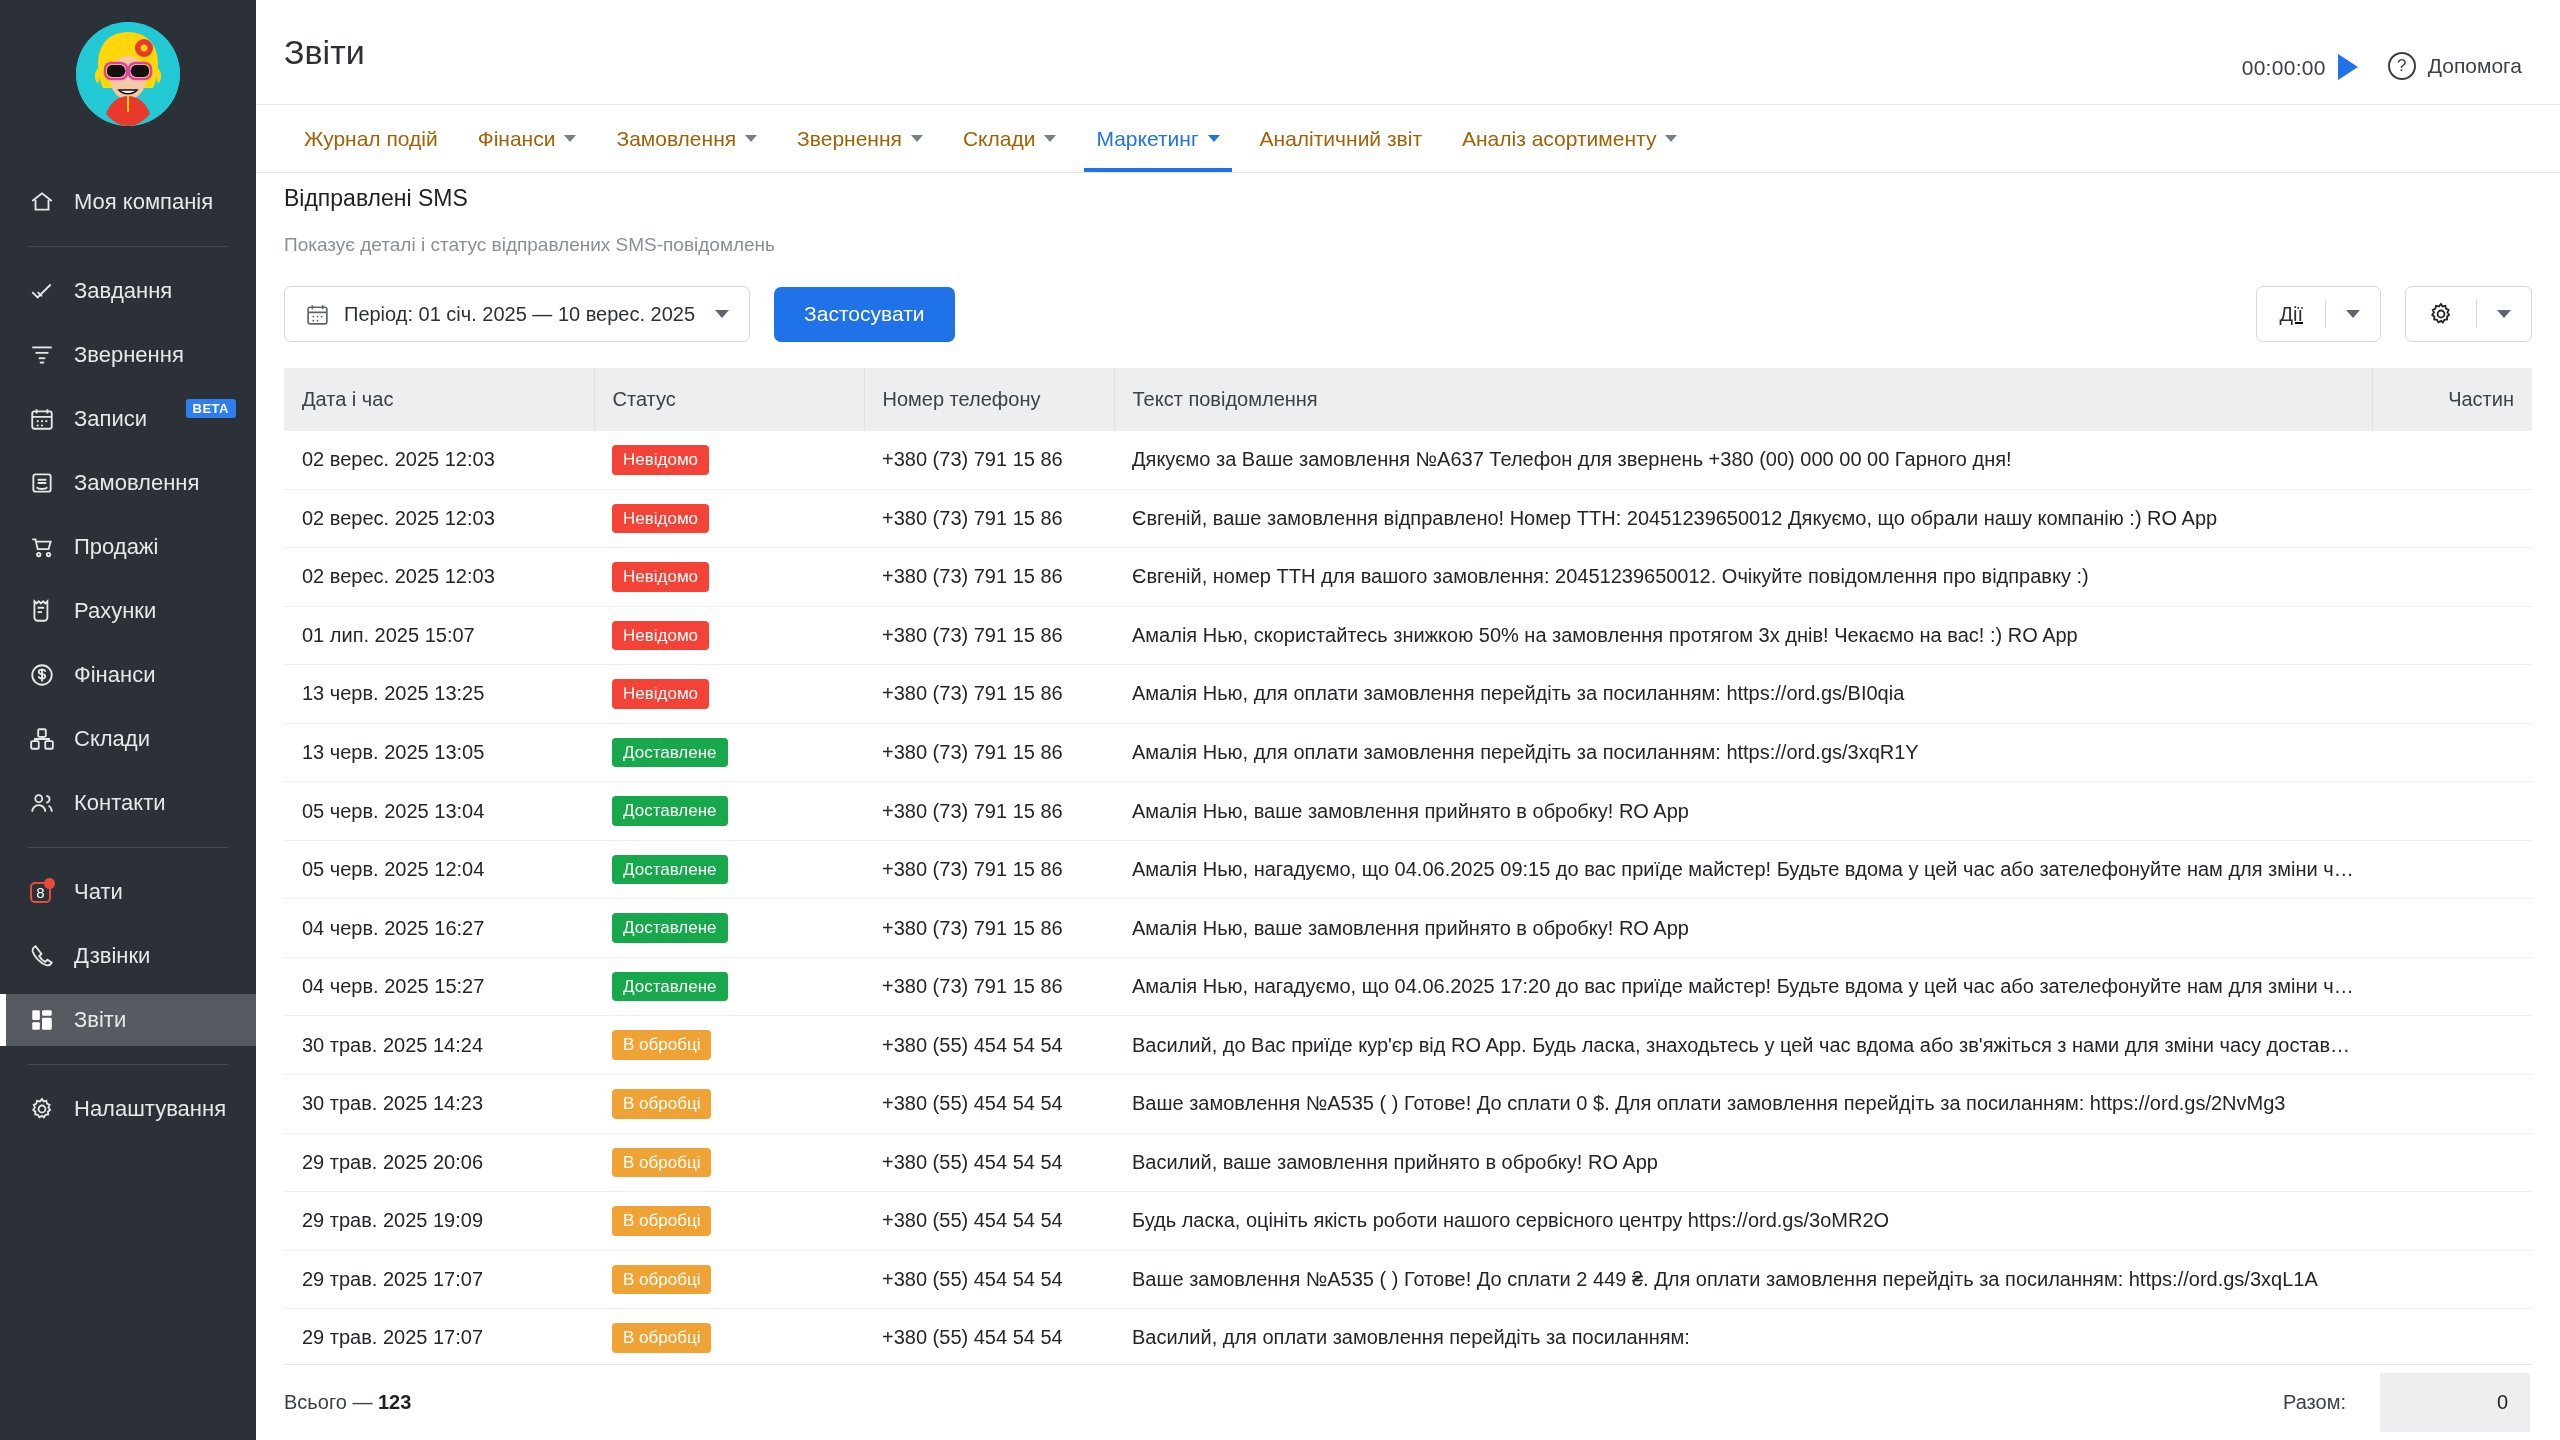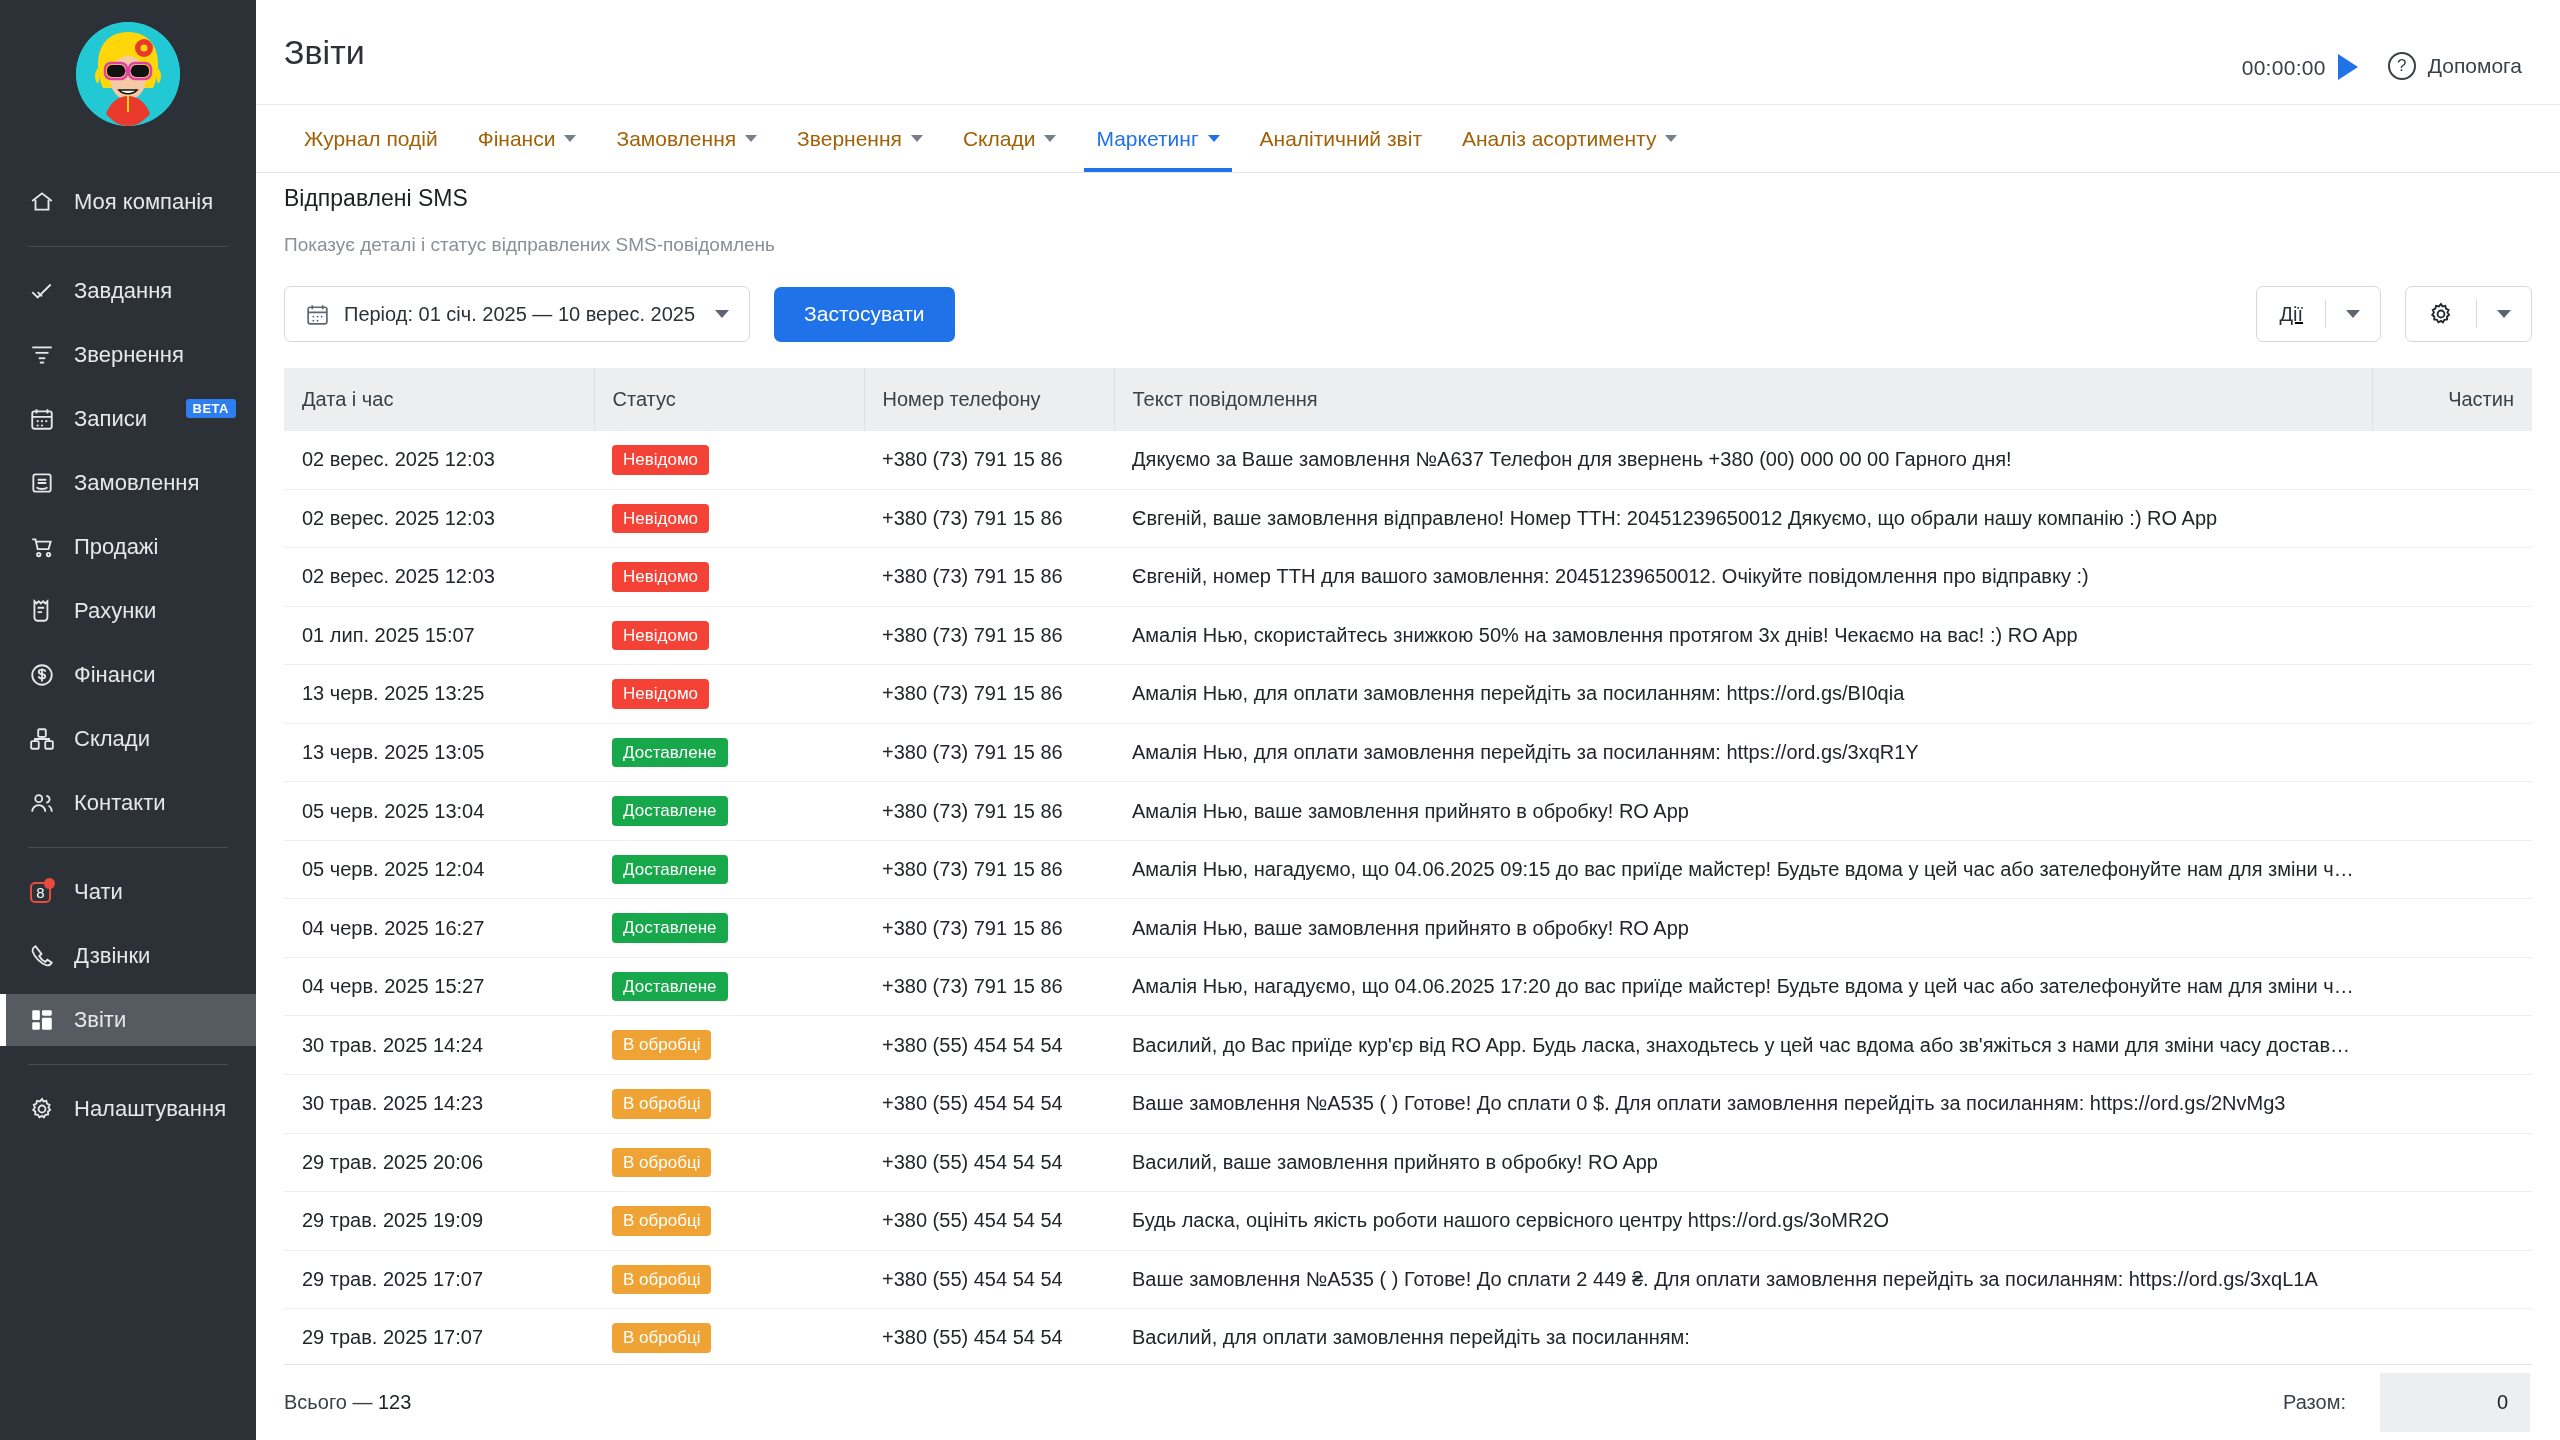--- a/index.html
+++ b/index.html
@@ -139,21 +139,21 @@
   .badge {
     display: inline-block; padding: 5px 11px; border-radius: 4px;
     font-size: 17px; color: #fff; line-height: 1.15;
   }
 
   .footer {
     flex: 0 0 76px; display: flex; align-items: center;
     border-top: 1px solid #e3e6ea; font-size: 20px; color: #22262b; padding-right: 2px;
   }
   .footer .total { color: #3a4048; }
-  .footer .total b { font-weight: normal; color: #1d2126; }
+  .footer .total b { font-weight: bold; color: #1d2126; }
   .footer-right { margin-left: auto; display: flex; align-items: center; gap: 12px; }
   .footer-right .lbl { font-size: 20px; color: #3a4048; padding-right: 22px; }
   .footer-right .val {
     background: #eceef0; min-width: 150px; text-align: right; padding: 18px 22px; font-size: 20px; color: #22262b;
   }
 </style>
 </head>
 <body>
 
 <div class="app">

